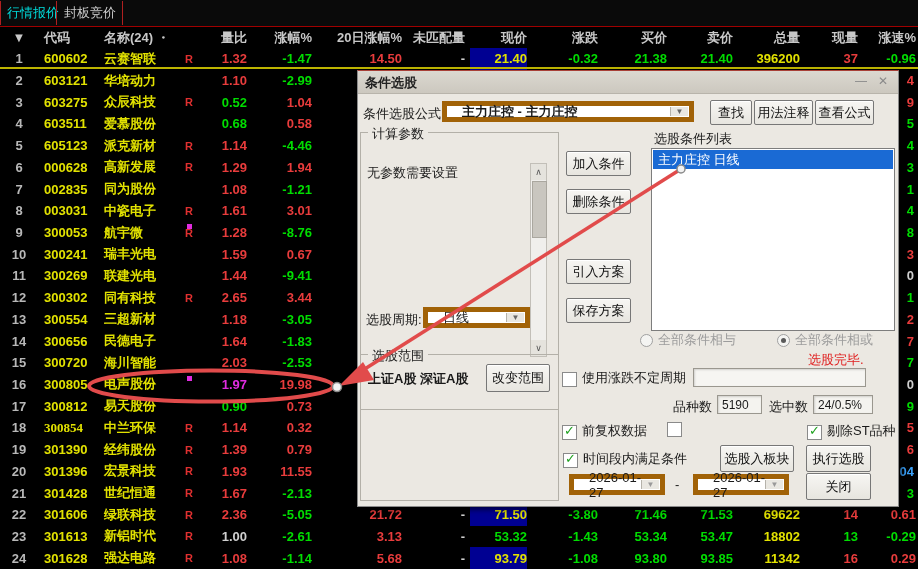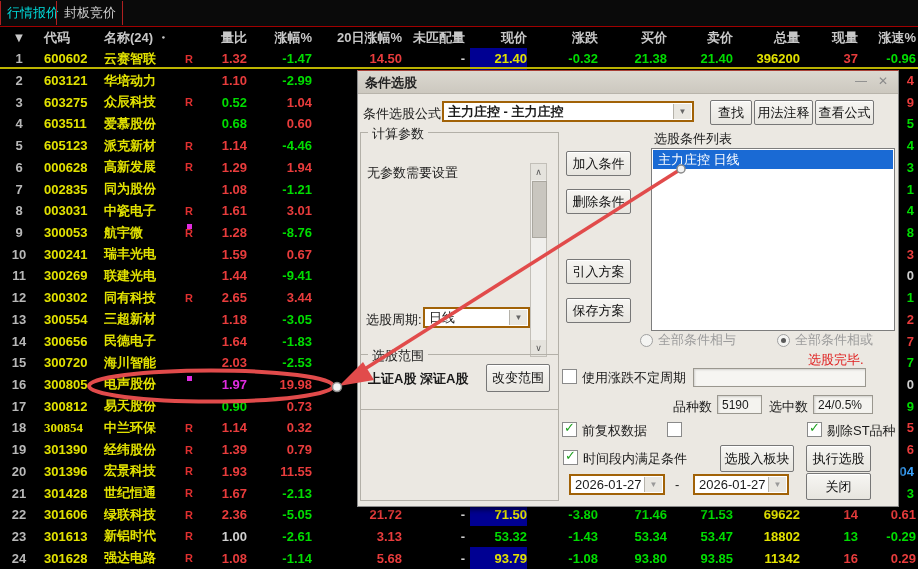--- a/index.html
+++ b/index.html
@@ -32,32 +32,32 @@
              background:linear-gradient(#dbd8d0,#ccc8bf);border-bottom:1px solid #b8b4ab;}
   #dlg-title .t{position:absolute;left:7px;top:3px;font-weight:bold;font-size:13px;color:#222;}
   .winbtn{position:absolute;top:2px;width:18px;height:17px;color:#8a8a8a;font-size:12px;
           text-align:center;line-height:17px;}
   .dl{position:absolute;white-space:nowrap;}           
   .gbox{position:absolute;border:1px solid #b3b0a8;}
   .gbox .gt{position:absolute;top:-8px;left:7px;background:#ebe8e2;padding:0 4px;font-size:13px;}
   .btn{position:absolute;background:linear-gradient(#f7f6f3,#e7e5df);border:1px solid #777;
        border-radius:2px;font-size:13px;color:#111;display:flex;align-items:center;justify-content:center;
        box-shadow:inset 0 1px 0 #fff;cursor:default;}
-  .field{position:absolute;background:#fff;border:2px solid #a16207;display:flex;align-items:center;
-         font-size:13px;padding:0 4px;box-sizing:border-box;}
+  .field{position:absolute;background:#fff;border:5px solid #a16207;display:flex;align-items:center;
+         font-size:13px;padding:0 15px;box-sizing:border-box;}
   .sunk{position:absolute;background:#f4f3ef;border:1px solid #9a978f;
         box-shadow:inset 1px 1px 2px rgba(0,0,0,.15);display:flex;align-items:center;
         font-size:12px;padding:0 4px;box-sizing:border-box;}
   .combo-arrow{position:absolute;right:1px;top:1px;bottom:1px;width:17px;background:#e9e7e1;
          border-left:1px solid #b5b2aa;display:flex;align-items:center;justify-content:center;
          font-size:8px;color:#666;}
   .listbox{position:absolute;background:#fff;border:1px solid #7d7d7d;}
   .listsel{position:absolute;left:1px;right:1px;top:1px;height:19px;background:#1a6ad4;color:#fff;
            font-size:13px;display:flex;align-items:center;padding-left:5px;}
-  .cb{position:absolute;display:flex;align-items:flex-start;cursor:default;}
+  .cb{position:absolute;display:flex;align-items:flex-end;cursor:default;}
   .cb .box{width:13px;height:13px;background:#fff;border:1px solid #8a8a8a;position:relative;margin-right:5px;flex:none;}
   .cb.checked .box:after{content:"\2713";position:absolute;left:1px;top:-3px;color:#1fa11f;
                          font-size:13px;font-weight:bold;}
   .cb .cbl{font-size:13px;color:#1a1a1a;white-space:nowrap;}
   .radio{position:absolute;display:flex;align-items:center;}
   .radio .rc{width:11px;height:11px;border-radius:50%;border:1px solid #a0a0a0;background:#f4f4f2;
              margin-right:5px;position:relative;flex:none;}
   .radio.selected .rc:after{content:"";position:absolute;left:3px;top:3px;width:5px;height:5px;
              border-radius:50%;background:#5a5a5a;}
   .radio .rl{font-size:13px;color:#9c9c9c;white-space:nowrap;}
@@ -128,21 +128,21 @@
       <div class="tcell ar c-green " style="left: 198px; width: 49px;">0.52</div>
       <div class="tcell ar c-red " style="left: 251px; width: 61px;">1.04</div>
       <div class="tcell ar c-red " style="left: 884px; width: 30px;">9</div>
       <span class="rmark">R</span>
     </div>
     <div class="trow" style="top: 113.13px; height: 21.71px;">
       <div class="tcell ac c-gray " style="left: 4px; width: 30px;">4</div>
       <div class="tcell al c-yellow " style="left: 44px; width: 58px;">603511</div>
       <div class="tcell al c-yellow " style="left: 104px; width: 84px;">爱慕股份</div>
       <div class="tcell ar c-green " style="left: 198px; width: 49px;">0.68</div>
-      <div class="tcell ar c-red " style="left: 251px; width: 61px;">0.60</div>
+      <div class="tcell ar c-red " style="left: 251px; width: 61px;">0.58</div>
       <div class="tcell ar c-green " style="left: 884px; width: 30px;">5</div>
     </div>
     <div class="trow" style="top: 134.84px; height: 21.71px;">
       <div class="tcell ac c-gray " style="left: 4px; width: 30px;">5</div>
       <div class="tcell al c-yellow " style="left: 44px; width: 58px;">605123</div>
       <div class="tcell al c-yellow " style="left: 104px; width: 84px;">派克新材</div>
       <div class="tcell ar c-red " style="left: 198px; width: 49px;">1.14</div>
       <div class="tcell ar c-green " style="left: 251px; width: 61px;">-4.46</div>
       <div class="tcell ar c-green " style="left: 884px; width: 30px;">4</div>
       <span class="rmark">R</span>

